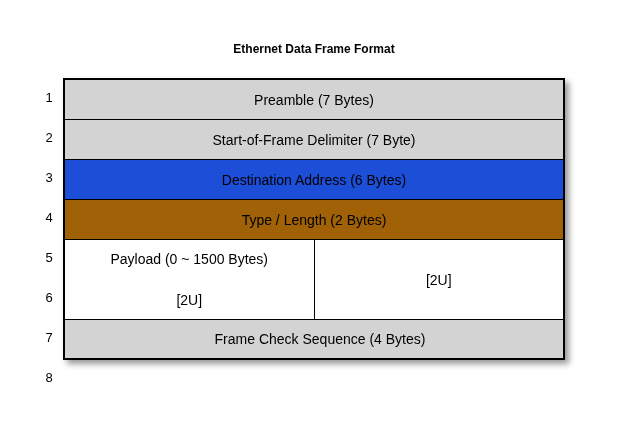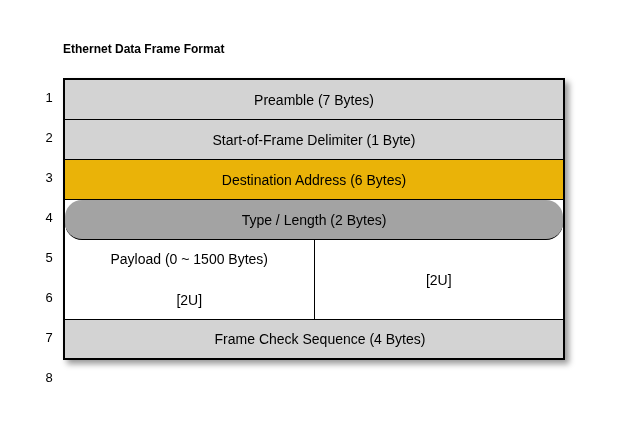--- a/index.html
+++ b/index.html
@@ -10,20 +10,21 @@
     background: #ffffff;
     font-family: "Liberation Sans", sans-serif;
     color: #000000;
     overflow: hidden;
   }
   .title-block {
     position: absolute;
     left: 63px;
     top: 42px;
     width: 502px;
+    text-align: center;
     font-size: 12px;
     line-height: 15px;
     font-weight: bold;
   }
   .gutter {
     position: absolute;
     left: 36px;
     top: 78px;
     width: 26px;
   }
@@ -47,22 +48,22 @@
     box-sizing: border-box;
     height: 40px;
     border-bottom: 1px solid #000000;
     display: flex;
     align-items: center;
     justify-content: center;
     font-size: 14px;
   }
   .row:last-child { border-bottom: none; height: 38px; padding-left: 12px; }
   .row.gray   { background: #d3d3d3; }
-  .row.blue   { background: #eab308; text-align: center; }
-  .row.yellow { background: #a3a3a3; border-radius: 17px; }
+  .row.blue   { background: #1d4ed8; text-align: center; }
+  .row.yellow { background: #a16207; }
   .row.white  { background: #ffffff; }
   .row.merged { height: 80px; padding: 0; align-items: stretch; }
   .row.merged .cell {
     flex: 1 1 50%;
     display: flex;
     flex-direction: column;
     align-items: center;
     justify-content: center;
     gap: 25px;
     font-size: 14px;
@@ -87,21 +88,21 @@
     <div class="num">6</div>
     <div class="num">7</div>
     <div class="num">8</div>
   </div>
 
   <div class="frame-table">
     <div class="row gray">
       <span>Preamble (7 Bytes)</span>
     </div>
     <div class="row gray">
-      <span>Start-of-Frame Delimiter (1 Byte)</span>
+      <span>Start-of-Frame Delimiter (7 Byte)</span>
     </div>
     <div class="row blue">
       <span>Destination Address (6 Bytes)</span>
     </div>
     <div class="row yellow">
       <span>Type / Length (2 Bytes)</span>
     </div>
     <div class="row white merged">
       <div class="cell left">
         <div>Payload (0 ~ 1500 Bytes)</div>

